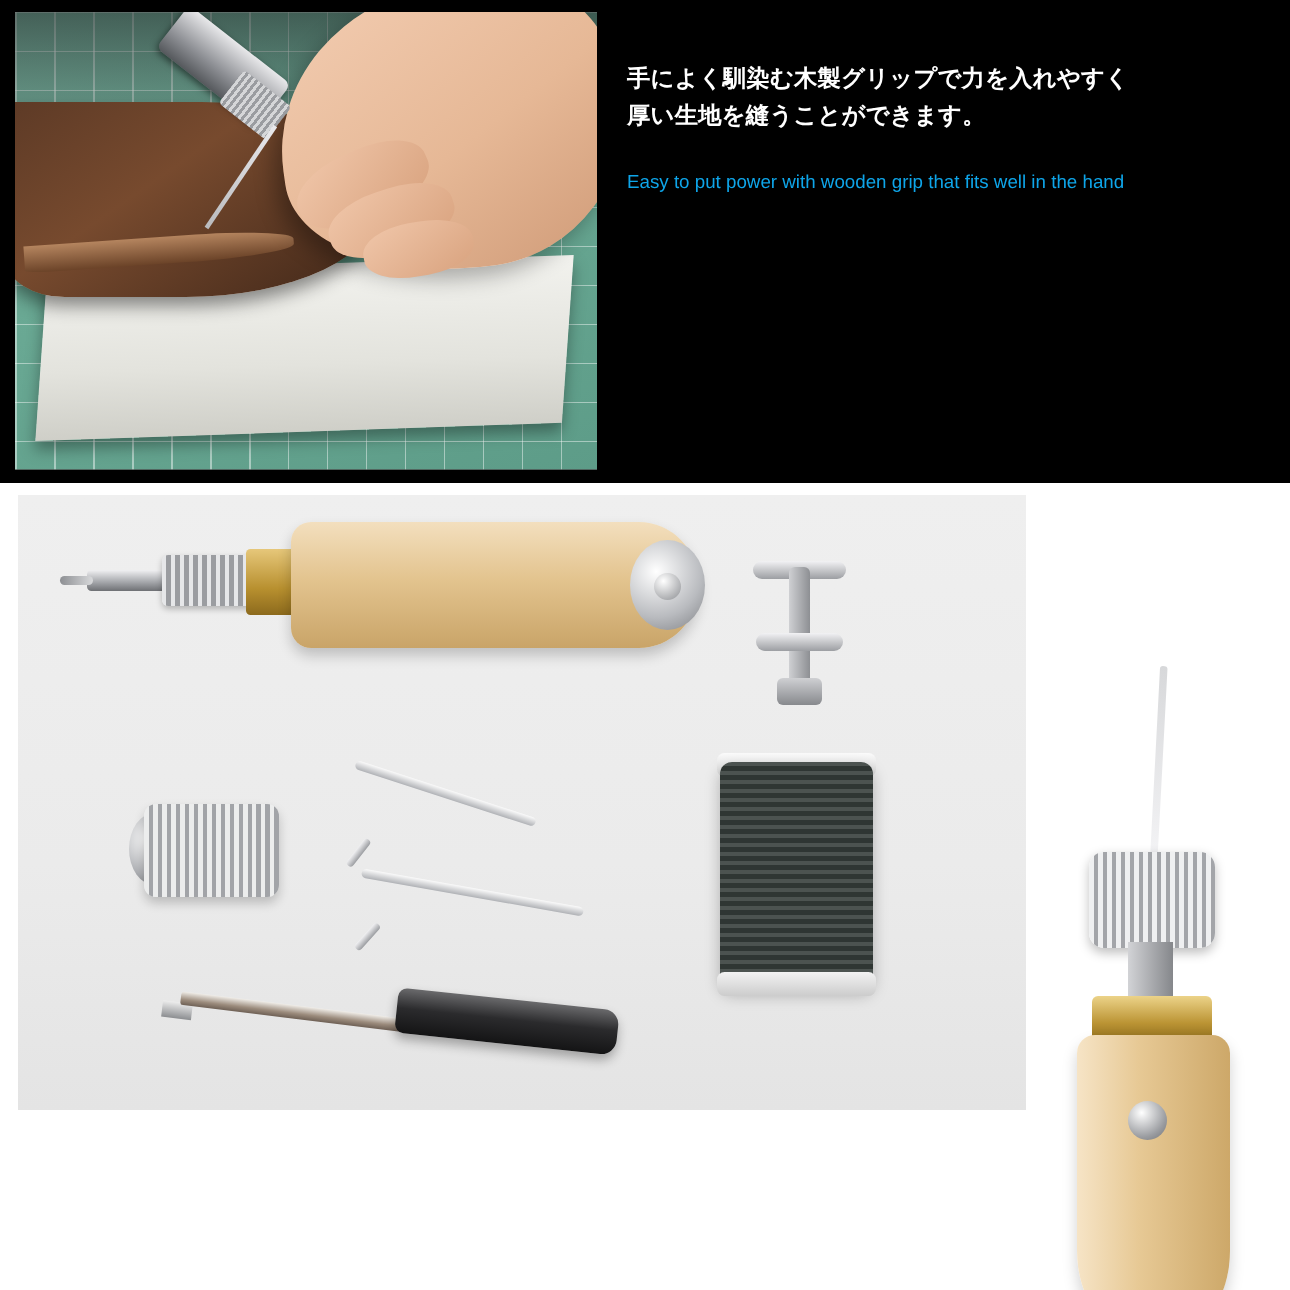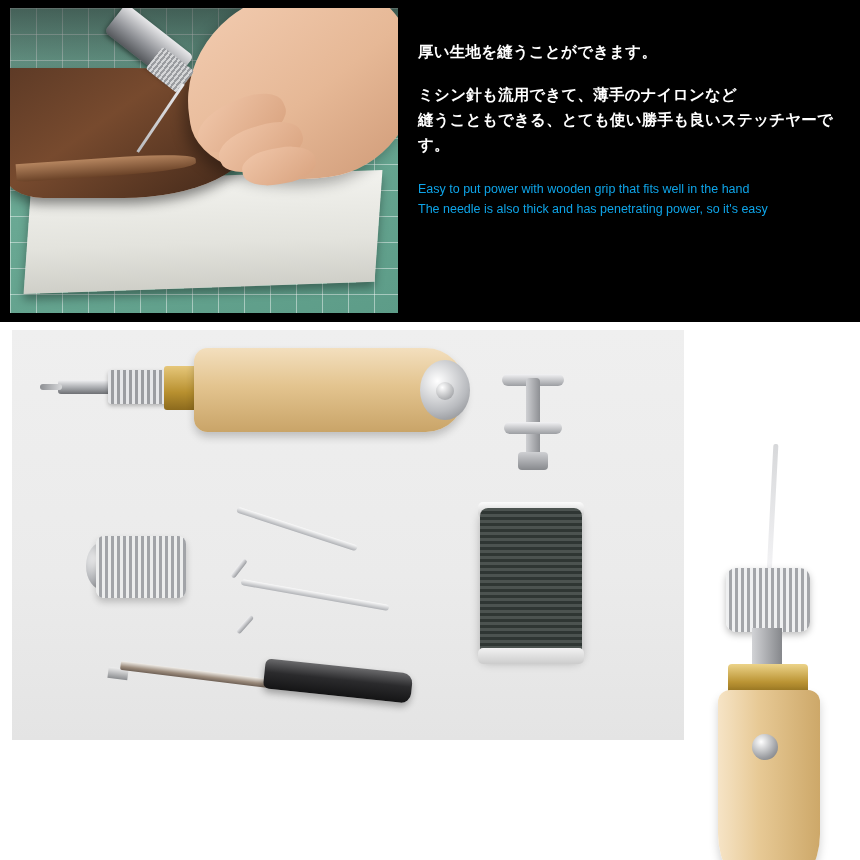--- a/index.html
+++ b/index.html
@@ -501,30 +501,26 @@
       <div class="hand"></div>
       <div class="finger f1"></div>
       <div class="finger f2"></div>
       <div class="finger f3"></div>
       <div class="tool-top"></div>
       <div class="tool-chuck"></div>
       <div class="needle-top"></div>
     </div>
 
     <div class="banner-text">
+      <div class="jp-line">手によく馴染む木製グリップで力を入れやすく</div>
       <div class="jp-line">厚い生地を縫うことができます。</div>
 
-      <div class="jp-block-2">
-        <div class="jp-line">ミシン針も流用できて、薄手のナイロンなど</div>
-        <div class="jp-line">縫うこともできる、とても使い勝手も良いステッチヤーです。</div>
-      </div>
 
       <div class="en-block">
         <div>Easy to put power with wooden grip that fits well in the hand</div>
-        <div>The needle is also thick and has penetrating power, so it's easy</div>
       </div>
 
     </div>
   </div>
 
   <div class="product-area">
 
     <div class="kit-photo">
       <div class="awl-needle"></div>
       <div class="awl-chuck"></div>

